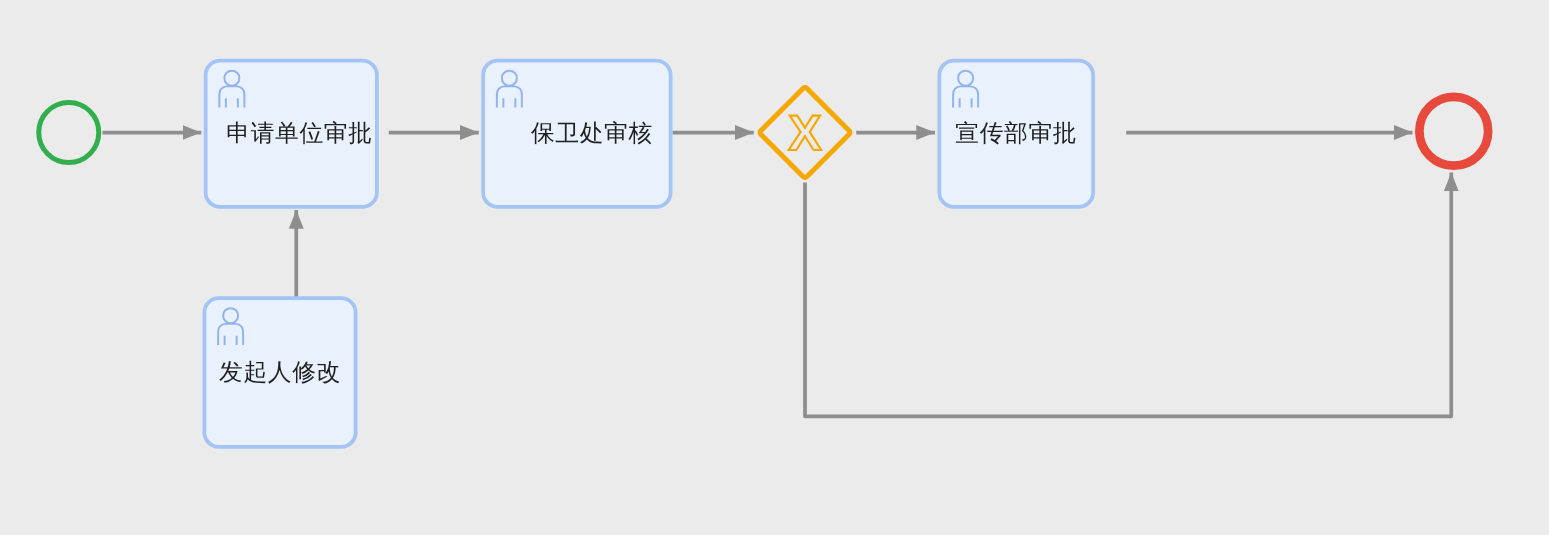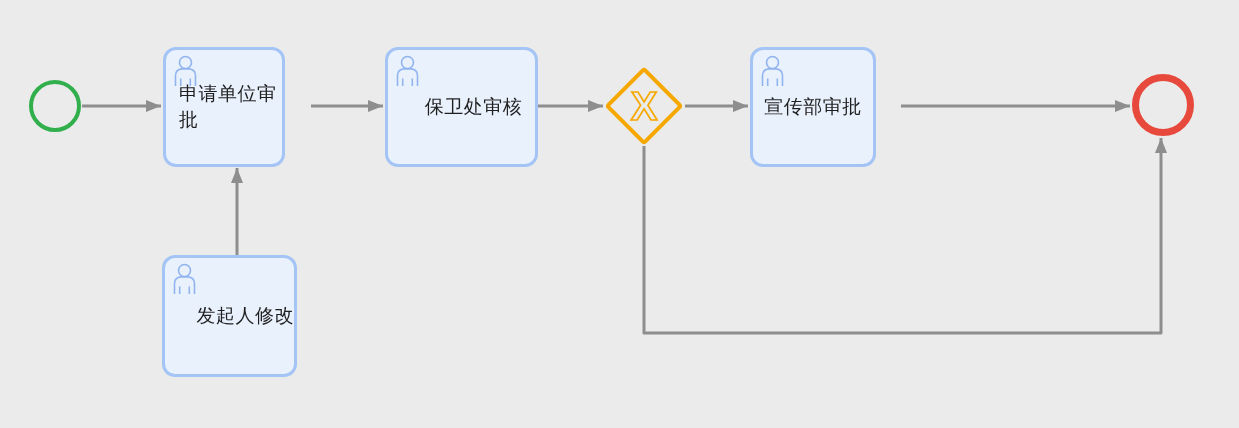--- a/index.html
+++ b/index.html
@@ -8,24 +8,24 @@
     font-family:"Liberation Sans","DejaVu Sans",sans-serif;overflow:hidden;
   }
   .connectors{position:absolute;left:0;top:0;width:1239px;height:428px;}
   .task{
     position:absolute;box-sizing:border-box;height:120px;
     background:#E9F1FD;border:3px solid #A3C4F5;border-radius:13px;
     display:flex;align-items:center;justify-content:center;
   }
   .task .label{font-size:19px;color:#1F1F1F;letter-spacing:0.5px;}
   .user-icon{position:absolute;left:6px;top:5px;}
-  #task-apply{left:163px;top:47px;width:122px;padding-left:13px;}
+  #task-apply{left:163px;top:47px;width:140px;padding-left:13px;}
   #task-security{left:385px;top:47px;width:153px;padding-left:24px;}
   #task-publicity{left:750px;top:47px;width:126px;}
-  #task-initiator{left:162px;top:255px;width:135px;height:122px;justify-content:flex-end;}
+  #task-initiator{left:162px;top:237px;width:124px;height:122px;}
   .event{position:absolute;box-sizing:border-box;border-radius:50%;background:transparent;}
   #start-event{left:29px;top:80px;width:52px;height:52px;border:4px solid #31AF4D;}
   #end-event{left:1132px;top:74px;width:62px;height:62px;border:7px solid #E74A3C;}
   .gateway{position:absolute;left:616px;top:78px;width:56px;height:56px;}
   .gateway .diamond{
     position:absolute;left:0;top:0;width:56px;height:56px;box-sizing:border-box;
     border:4px solid #F6A800;border-radius:4px;transform:rotate(45deg);
   }
   .gateway .x-mark{position:absolute;left:0;top:0;overflow:visible;}
 </style>

